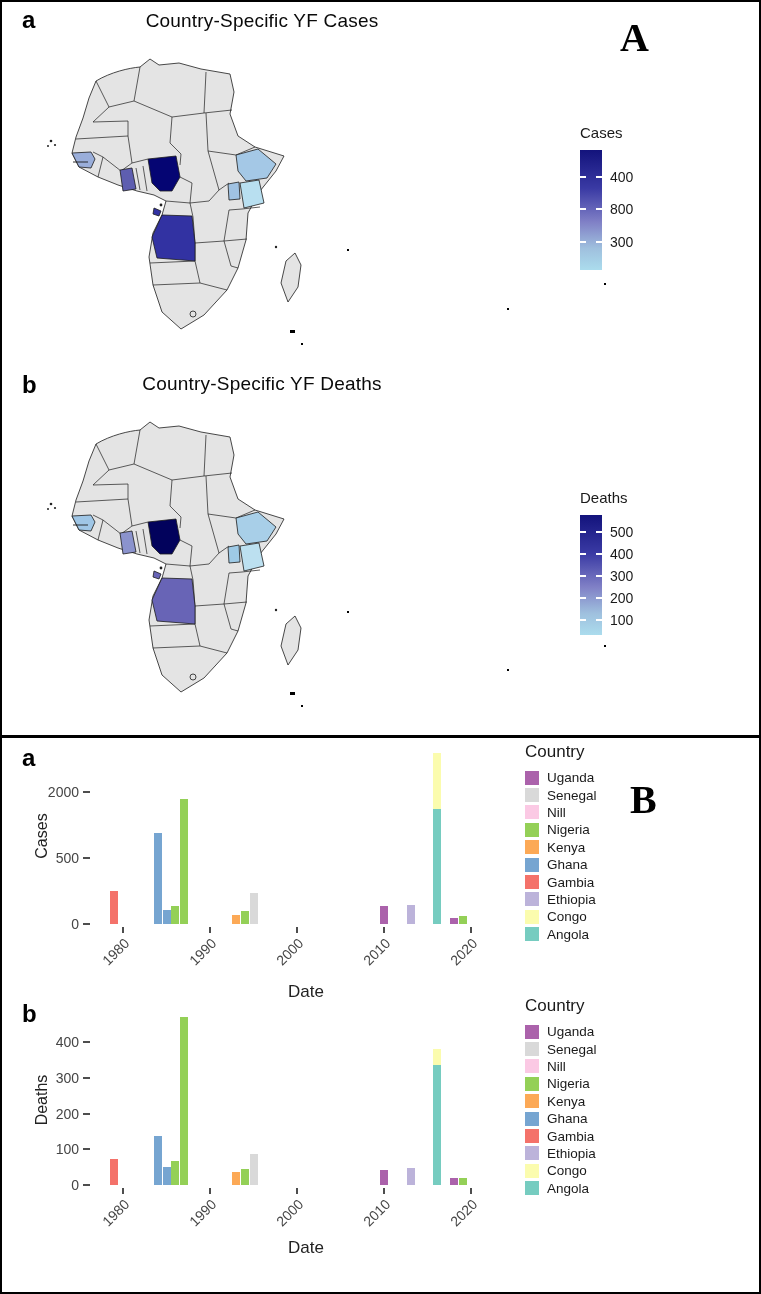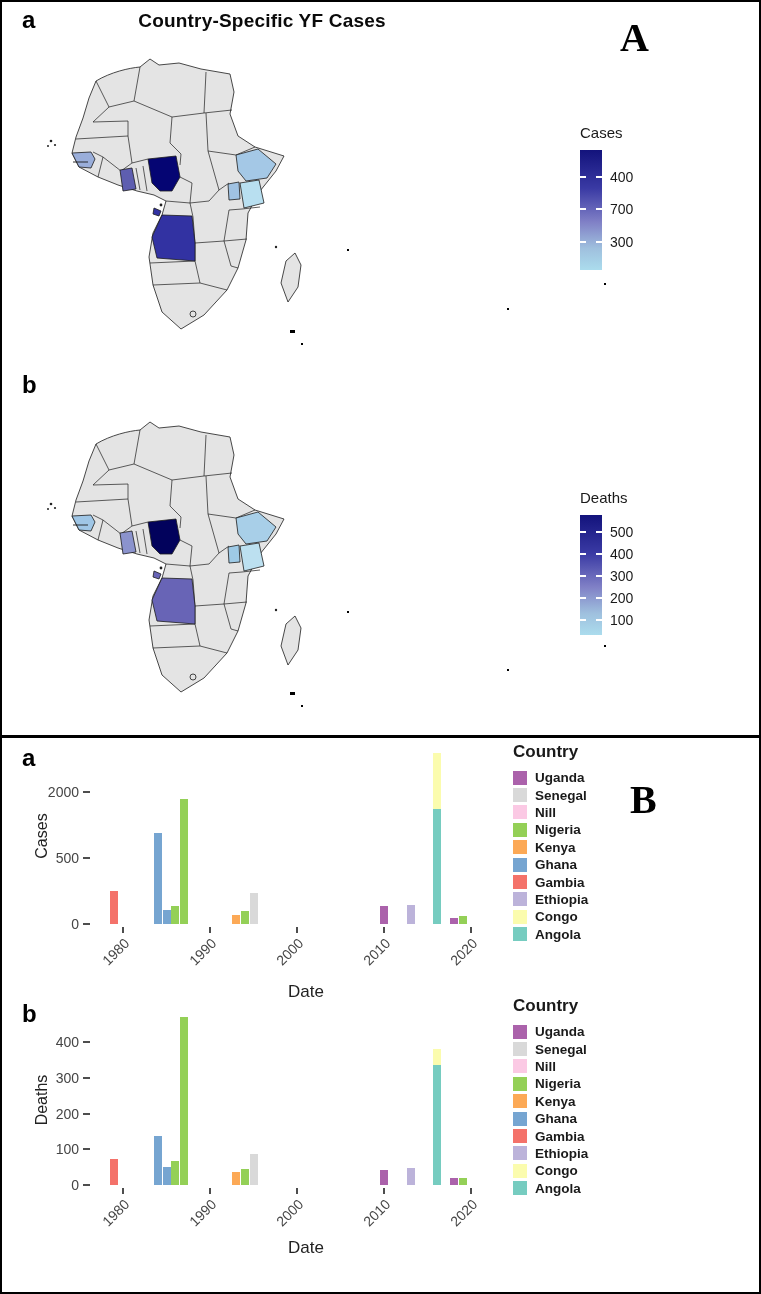--- a/index.html
+++ b/index.html
@@ -18,21 +18,21 @@
   #letter-A{left:618px;top:16px;}
   #letter-B{left:628px;top:42px;}
 
   .sub-label{position:absolute;left:20px;font-weight:700;font-size:24px;line-height:1;color:#000;}
   #lbl-map-a{top:6px;}
   #lbl-map-b{top:8px;}
   #lbl-chart-a{top:8px;}
   #lbl-chart-b{top:264px;}
 
   .map-title{position:absolute;left:58px;top:8px;width:404px;text-align:center;
-    font-weight:700;font-size:19px;letter-spacing:.2px;color:#0a0a0a;}
+    font-weight:400;font-size:19px;letter-spacing:.2px;color:#0a0a0a;}
 
   .map-svg{position:absolute;left:30px;top:42px;width:322px;height:300px;}
 
   .map-legend{position:absolute;left:578px;width:92px;}
   #legend-cases{top:122px;}
   #legend-deaths{top:124px;}
   .ml-title{font-size:15px;color:#1a1a1a;}
   .gradbar{position:relative;width:22px;height:120px;margin-top:9px;border:0;}
   .grad-tick{position:absolute;height:2px;background:#fff;}
   .grad-label{position:absolute;left:30px;width:48px;font-size:14px;color:#1a1a1a;}
@@ -48,21 +48,21 @@
   .xtick-label{position:absolute;width:56px;text-align:right;font-size:14px;color:#454545;
     transform:rotate(-45deg);transform-origin:100% 0;}
   .axis-ylabel{position:absolute;width:90px;height:20px;text-align:center;font-size:16px;color:#222;
     transform:rotate(-90deg);}
   #ylabel-cases{left:-4px;top:88px;}
   #ylabel-deaths{left:-4px;top:352px;}
   .axis-xlabel{position:absolute;width:80px;text-align:center;font-size:17px;color:#222;}
   #xlabel-cases{left:264px;top:244px;}
   #xlabel-deaths{left:264px;top:500px;}
 
-  .country-legend{position:absolute;left:511px;width:170px;font-weight:bold;}
+  .country-legend{position:absolute;left:523px;width:170px;}
   #clegend-a{top:4px;}
   #clegend-b{top:258px;}
   .cl-title{font-size:17px;color:#1a1a1a;margin-bottom:7px;}
   .cl-item{display:flex;align-items:center;height:17.4px;gap:8px;}
   .cl-swatch{width:14px;height:14px;flex:0 0 14px;}
   .cl-label{font-size:13.5px;color:#1a1a1a;}
 
   .speck{position:absolute;background:#000;}
 </style>
 </head>
@@ -102,35 +102,36 @@
         <use href="#africa"></use>
       </svg>
     <div class="map-legend" id="legend-cases">
       <div class="ml-title">Cases</div>
       <div class="gradbar" style="background: linear-gradient(rgb(19, 19, 124) 0%, rgb(58, 58, 164) 32%, rgb(128, 128, 198) 60%, rgb(159, 192, 222) 82%, rgb(171, 220, 237) 100%);">
           <div class="grad-tick" style="left: 0px; width: 6px; top: 26.027px;"></div>
           <div class="grad-tick" style="right: 0px; width: 6px; top: 26.027px;"></div>
           <div class="grad-label" style="top: 19.027px;">400</div>
           <div class="grad-tick" style="left: 0px; width: 6px; top: 58.4595px;"></div>
           <div class="grad-tick" style="right: 0px; width: 6px; top: 58.4595px;"></div>
-          <div class="grad-label" style="top: 51.4595px;">700</div>
+          <div class="grad-label" style="top: 51.4595px;">800</div>
           <div class="grad-tick" style="left: 0px; width: 6px; top: 90.8919px;"></div>
           <div class="grad-tick" style="right: 0px; width: 6px; top: 90.8919px;"></div>
           <div class="grad-label" style="top: 83.8919px;">300</div>
         </div>
     </div>
     <i class="speck" style="left:288px;top:328px;width:5px;height:3px;"></i>
     <i class="speck" style="left:299px;top:341px;width:2px;height:2px;"></i>
     <i class="speck" style="left:345px;top:247px;width:2px;height:2px;"></i>
     <i class="speck" style="left:505px;top:306px;width:2px;height:2px;"></i>
     <i class="speck" style="left:602px;top:281px;width:2px;height:2px;"></i>
   </div>
 
   <div class="section" id="sec-map-b">
     <div class="sub-label" id="lbl-map-b">b</div>
+    <div class="map-title">Country-Specific YF Deaths</div>
     <svg class="map-svg" viewBox="0 0 320 300" style="--nigeria: #02025c; --angola: #6864b6; --ghana: #8b93cd; --senegal: #9fc6e6; --ethiopia: #a8cfe8; --uganda: #9ecae6; --kenya: #bce0f0;">
         <use href="#africa"></use>
       </svg>
     <div class="map-legend" id="legend-deaths">
       <div class="ml-title">Deaths</div>
       <div class="gradbar" style="background: linear-gradient(rgb(19, 19, 124) 0%, rgb(58, 58, 164) 32%, rgb(128, 128, 198) 60%, rgb(159, 192, 222) 82%, rgb(171, 220, 237) 100%);">
           <div class="grad-tick" style="left: 0px; width: 6px; top: 15.5138px;"></div>
           <div class="grad-tick" style="right: 0px; width: 6px; top: 15.5138px;"></div>
           <div class="grad-label" style="top: 8.51376px;">500</div>
           <div class="grad-tick" style="left: 0px; width: 6px; top: 37.5321px;"></div>

